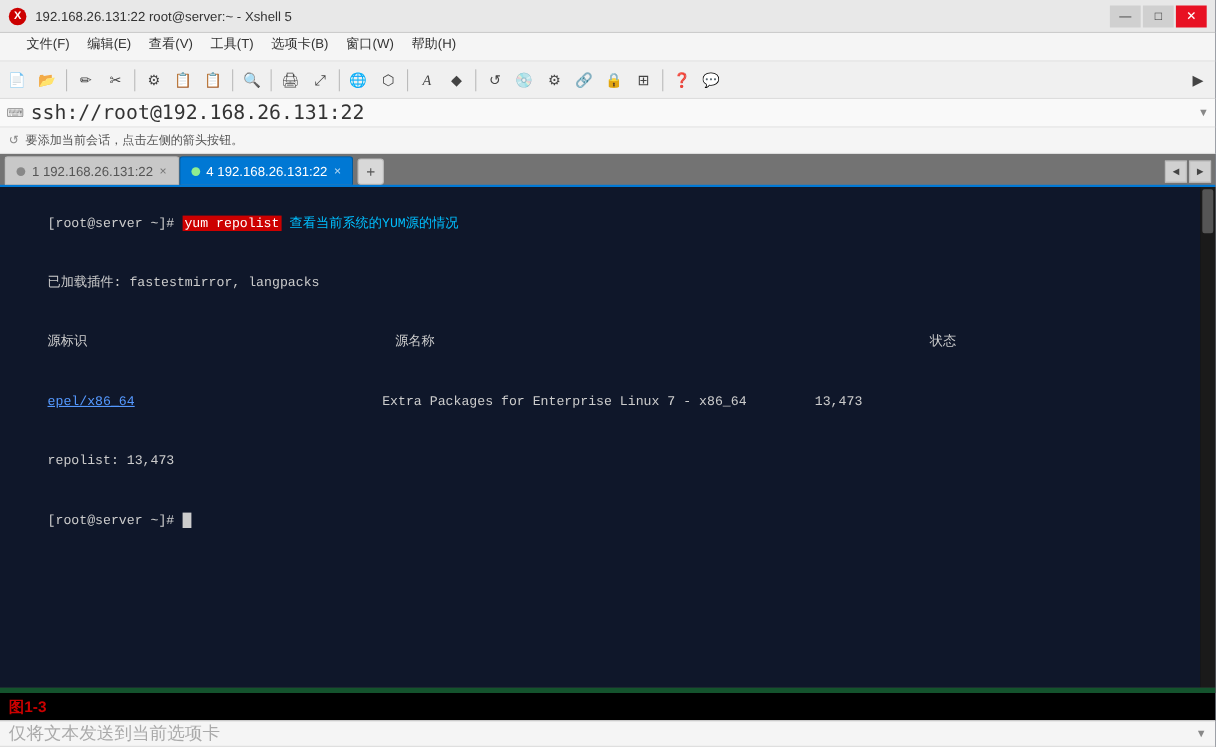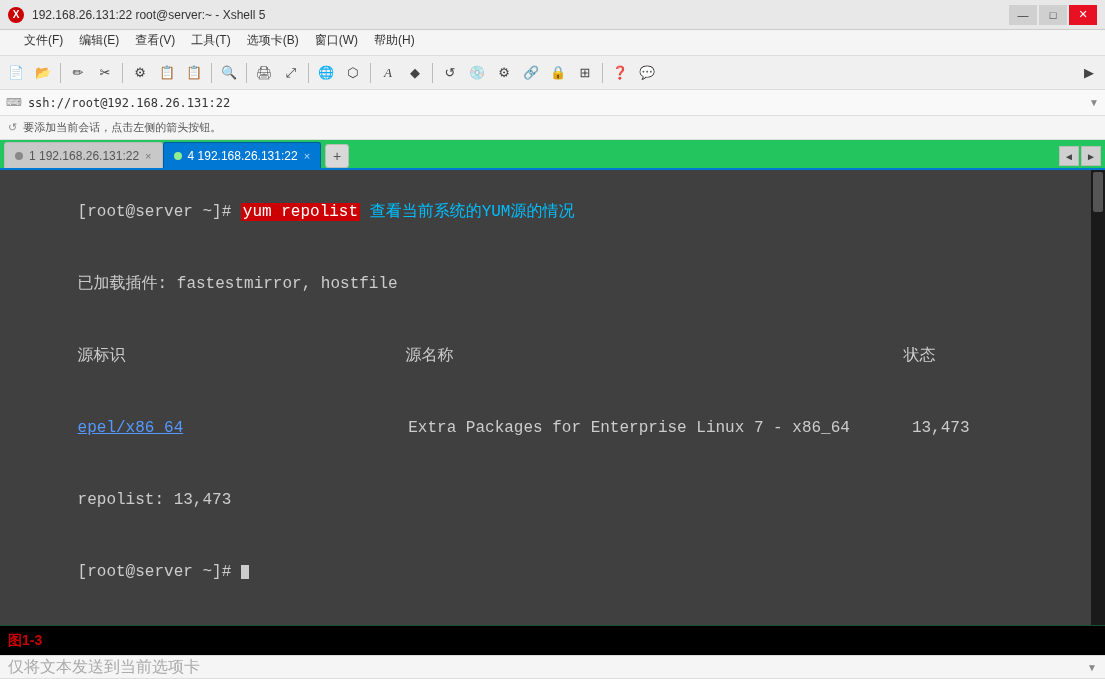--- a/index.html
+++ b/index.html
@@ -117,21 +117,21 @@
       align-items: center;
       padding: 0 6px;
       gap: 6px;
       border-bottom: 1px solid #ddd;
     }
     .address-bar-icon {
       color: #888;
       font-size: 11px;
     }
     .address-bar-text {
-      font-size: 12px;
+      font-size: 18px;
       color: #333;
       font-family: monospace;
     }
     .address-bar-arrow {
       margin-left: auto;
       color: #888;
       font-size: 10px;
       cursor: pointer;
     }
 
@@ -145,21 +145,21 @@
       gap: 6px;
       border-bottom: 1px solid #ddd;
       font-size: 11px;
       color: #555;
     }
     .info-bar-icon { color: #888; font-size: 11px; }
 
     
     .tab-bar {
       height: 30px;
-      background: #22c55e;
+      background: #737373;
       display: flex;
       align-items: flex-end;
       padding: 0 4px;
       border-bottom: 2px solid #0078d4;
     }
     .tab {
       height: 26px;
       display: flex;
       align-items: center;
       padding: 0 10px;
@@ -228,25 +228,25 @@
     }
 
     
     .terminal-wrapper {
       display: flex;
       height: calc(679px - 30px - 26px - 34px - 26px - 24px - 30px - 30px - 24px);
       background: #000;
     }
     .terminal {
       flex: 1;
-      background: #404040;
+      background: #0f172a;
       color: #ccc;
       font-family: 'Courier New', Courier, monospace;
-      font-size: 16px;
-      padding: 6px 20px;
+      font-size: 12px;
+      padding: 6px 0;
       overflow: hidden;
       position: relative;
     }
     .terminal-scrollbar {
       width: 14px;
       background: #1a1a1a;
       display: flex;
       flex-direction: column;
       align-items: center;
     }
@@ -261,21 +261,21 @@
     .t-line { white-space: pre; line-height: 1.5; }
     .t-prompt { color: #ccc; }
 
     
     .figure-label {
       height: 30px;
       background: #000;
       display: flex;
       align-items: center;
       padding: 0 8px;
-      border-top: 1px solid #14532d;
+      border-top: 5px solid #14532d;
     }
     .figure-label-text {
       color: #cc0000;
       font-weight: bold;
       font-size: 14px;
       font-family: Arial, sans-serif;
     }
 
     
     .input-bar {
@@ -396,21 +396,21 @@
 </div>
 
 <div class="terminal-wrapper">
   <div class="terminal">
 
     <div class="t-line">
       <span class="t-prompt">[root@server ~]# </span><span style="background:#cc0000; color:white; padding:0 2px;">yum repolist</span><span style="color:#00bfff;"> 查看当前系统的YUM源的情况</span>
     </div>
 
     <div class="t-line">
-      <span>已加载插件: fastestmirror, hostfile</span>
+      <span>已加载插件: fastestmirror, langpacks</span>
     </div>
 
 
     <div class="t-line">
       <span>源标识</span><span style="display:inline-block; width:280px;"></span><span>源名称</span><span style="display:inline-block; width:450px;"></span><span>状态</span>
     </div>
 
     <div class="t-line">
       <span style="color:#5599ff; text-decoration:underline;">epel/x86_64</span><span style="display:inline-block; width:225px;"></span><span>Extra Packages for Enterprise Linux 7 - x86_64</span><span style="display:inline-block; width:62px;"></span><span>13,473</span>
     </div>

